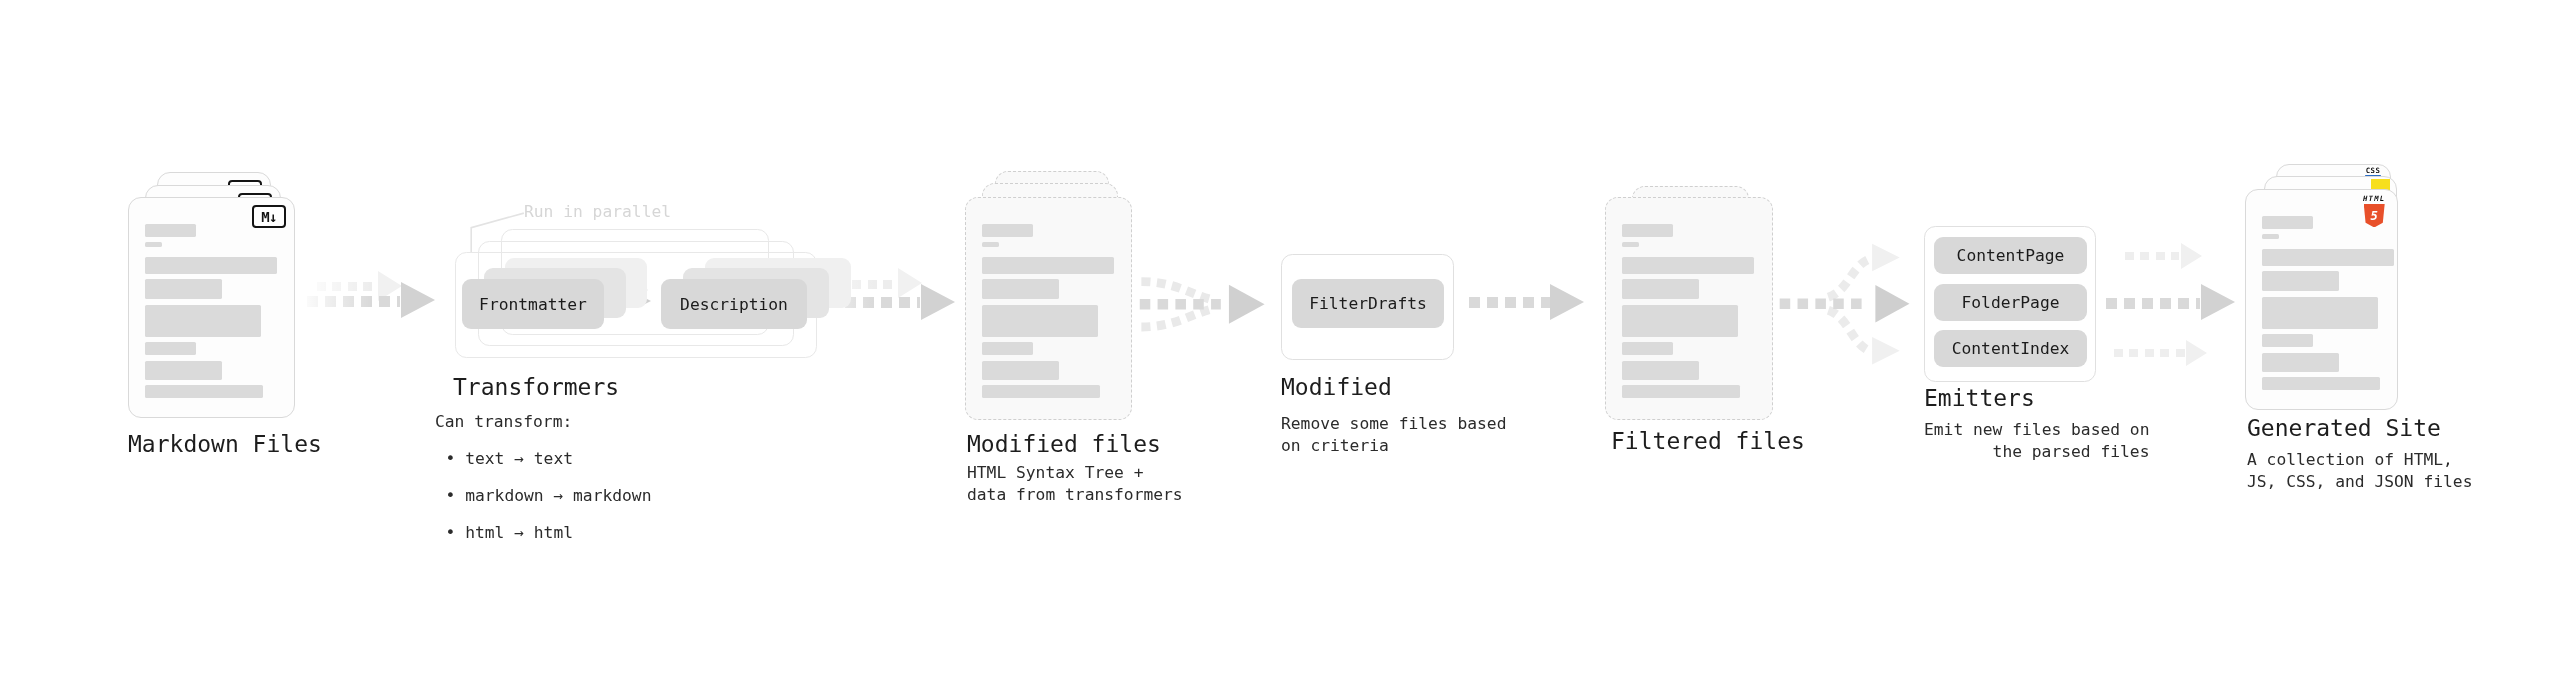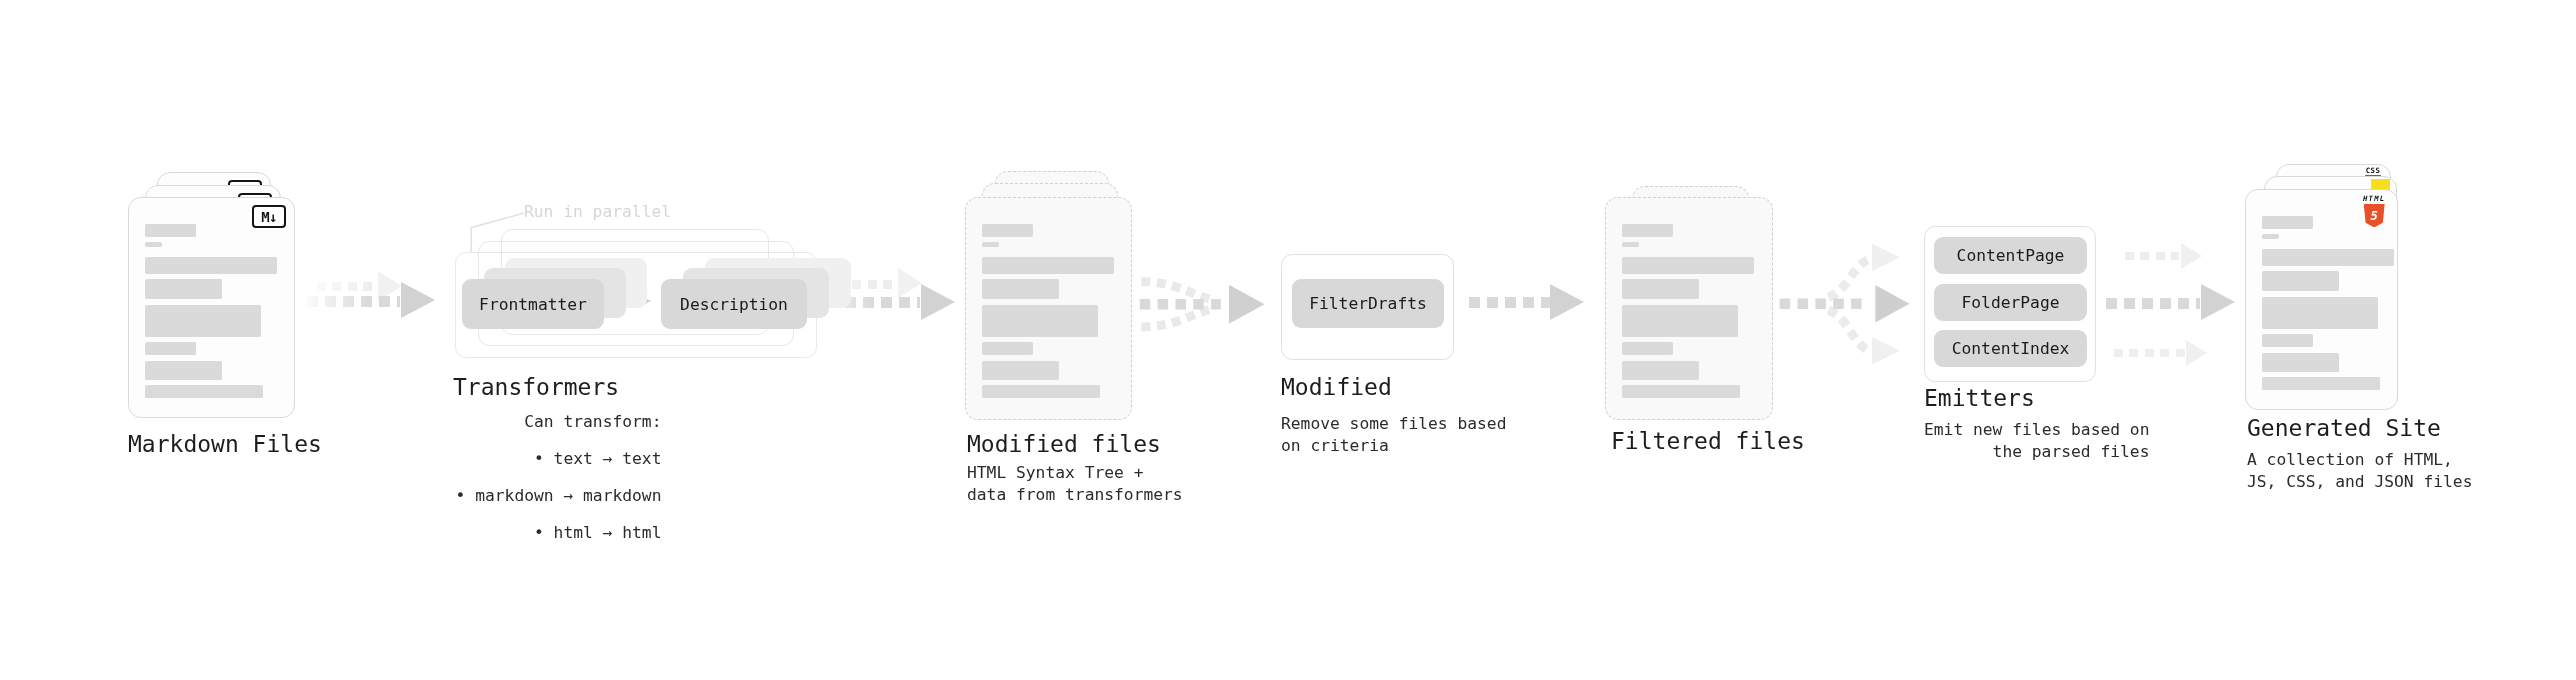--- a/index.html
+++ b/index.html
@@ -148,21 +148,21 @@
 
   <div class="node ghost2" style="left:505px;top:258px;width:142px;height:50px;"></div>
   <div class="node ghost1" style="left:484px;top:268px;width:142px;height:50px;"></div>
   <div class="node" style="left:462px;top:279px;width:142px;height:50px;">Frontmatter</div>
 
   <div class="node ghost2" style="left:705px;top:258px;width:146px;height:50px;"></div>
   <div class="node ghost1" style="left:683px;top:268px;width:146px;height:50px;"></div>
   <div class="node" style="left:661px;top:279px;width:146px;height:50px;">Description</div>
 
   <div class="title" style="left:453px;top:373px;">Transformers</div>
-  <div class="desc tight" style="left:445px;top:411px;text-align:right;">
+  <div class="desc tight" style="left:435px;top:411px;">
     <div>Can transform:</div>
     <div class="bullet">• text → text</div>
     <div class="bullet">• markdown → markdown</div>
     <div class="bullet">• html → html</div>
   </div>
 </div>
 
 <div>
   <div class="doc dashed" style="left:995px;top:171px;width:114px;height:81px;"></div>
   <div class="doc dashed" style="left:982px;top:183px;width:136px;height:98px;"></div>

